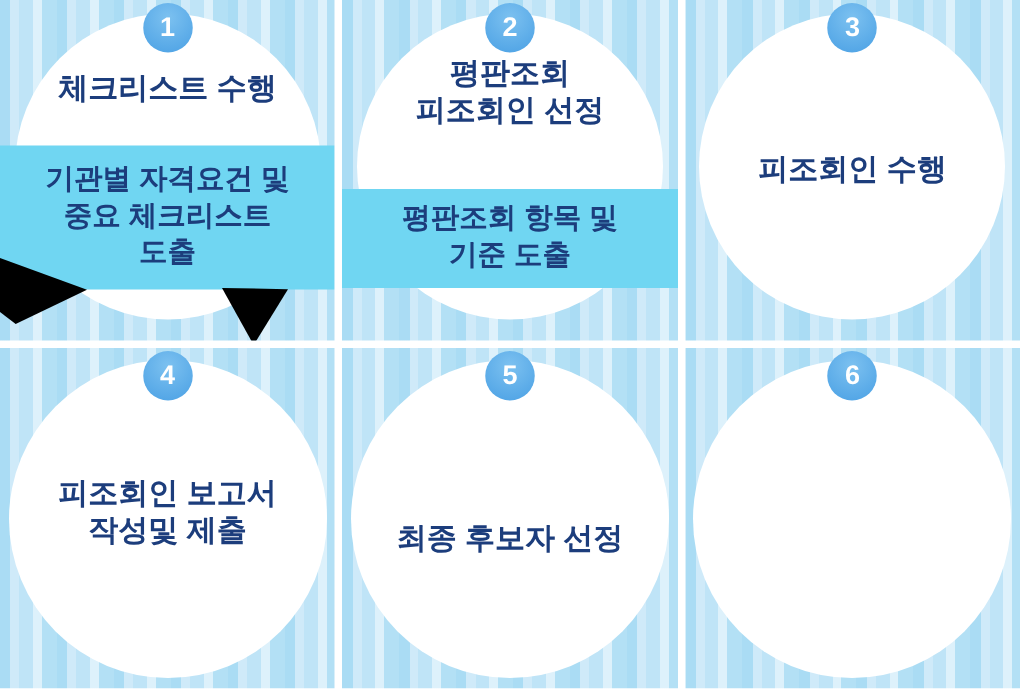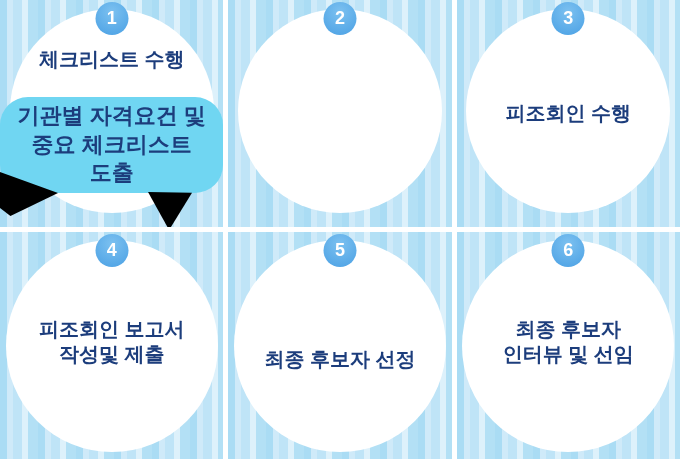--- a/index.html
+++ b/index.html
@@ -42,24 +42,24 @@
   }
   .cell-1 .title{top:47px;}
   .cell-2 .title{top:37px;}
   .cell-3 .title{top:101px;}
   .cell-4 .title{top:85px;}
   .cell-5 .title{top:115px;}
   .cell-6 .title{top:85px;}
   .highlight{
     position:absolute;left:0;right:0;
     background:var(--highlight_bg,#70d6f2);
-    color:var(--text,#1c3d7c);font-weight:bold;font-size:22px;
+    color:var(--text,#1c3d7c);font-weight:bold;font-size:19px;
     line-height:1.3;text-align:center;
     display:flex;align-items:center;justify-content:center;
-    white-space:pre-line;z-index:3;border-radius:28px;
+    white-space:pre-line;z-index:3;
   }
   .cell-1 .highlight{top:97px;height:96px;}
   .cell-2 .highlight{top:126px;height:66px;}
   .tri{position:absolute;background:#000;z-index:4;}
   .tri-1{left:0;top:172px;width:58px;height:44px;
     clip-path:polygon(0 0,100% 48%,18% 100%,0 82%);}
   .tri-2{left:148px;top:192px;width:44px;height:38px;
     clip-path:polygon(0 0,100% 2%,48% 100%);}
 </style>
 </head>
@@ -75,20 +75,24 @@
       <div class="highlight">기관별 자격요건 및
 중요 체크리스트
 도출</div>
       <div class="tri tri-1"></div>
       <div class="tri tri-2"></div>
     </div>
 
     <div class="cell row1 cell-2">
       <div class="circle"></div>
       <div class="badge">2</div>
+      <div class="title">평판조회
+피조회인 선정</div>
+      <div class="highlight">평판조회 항목 및
+기준 도출</div>
     </div>
 
     <div class="cell row1 cell-3">
       <div class="circle"></div>
       <div class="badge">3</div>
       <div class="title">피조회인 수행</div>
     </div>
 
     <div class="cell row2 cell-4">
       <div class="circle"></div>
@@ -99,18 +103,16 @@
 
     <div class="cell row2 cell-5">
       <div class="circle"></div>
       <div class="badge">5</div>
       <div class="title">최종 후보자 선정</div>
     </div>
 
     <div class="cell row2 cell-6">
       <div class="circle"></div>
       <div class="badge">6</div>
-      <div class="title">최종 후보자
-인터뷰 및 선임</div>
     </div>
 
   </div>
 </div>
 
 </body></html>

